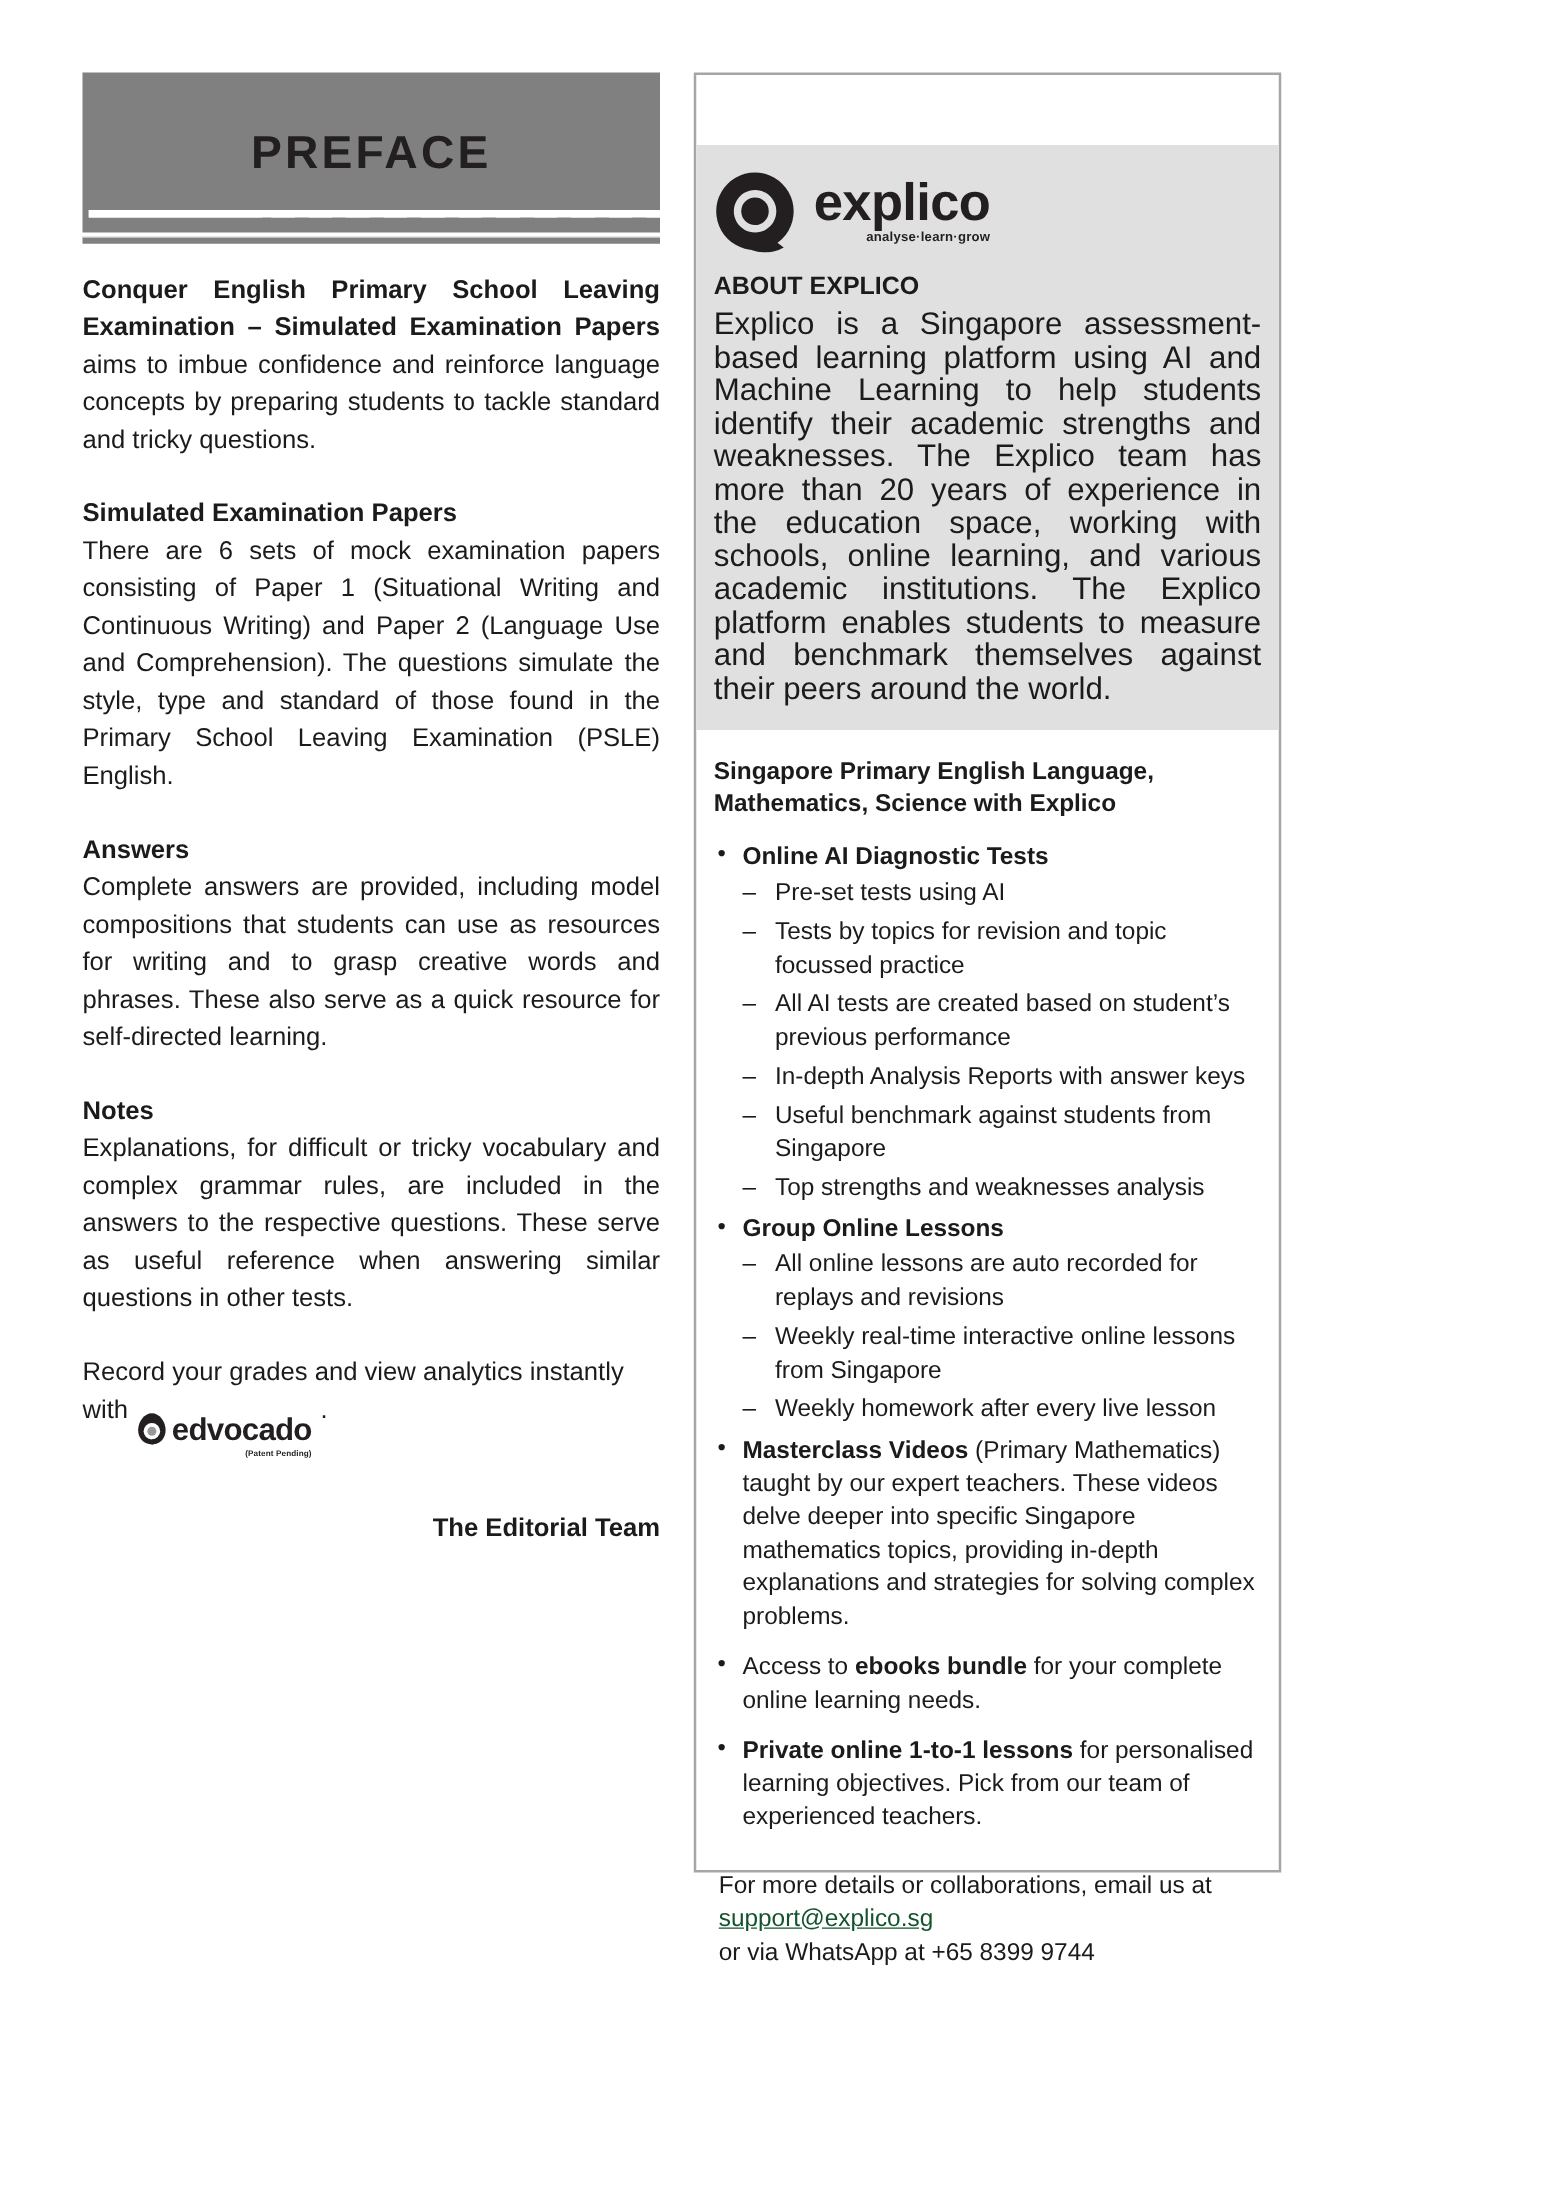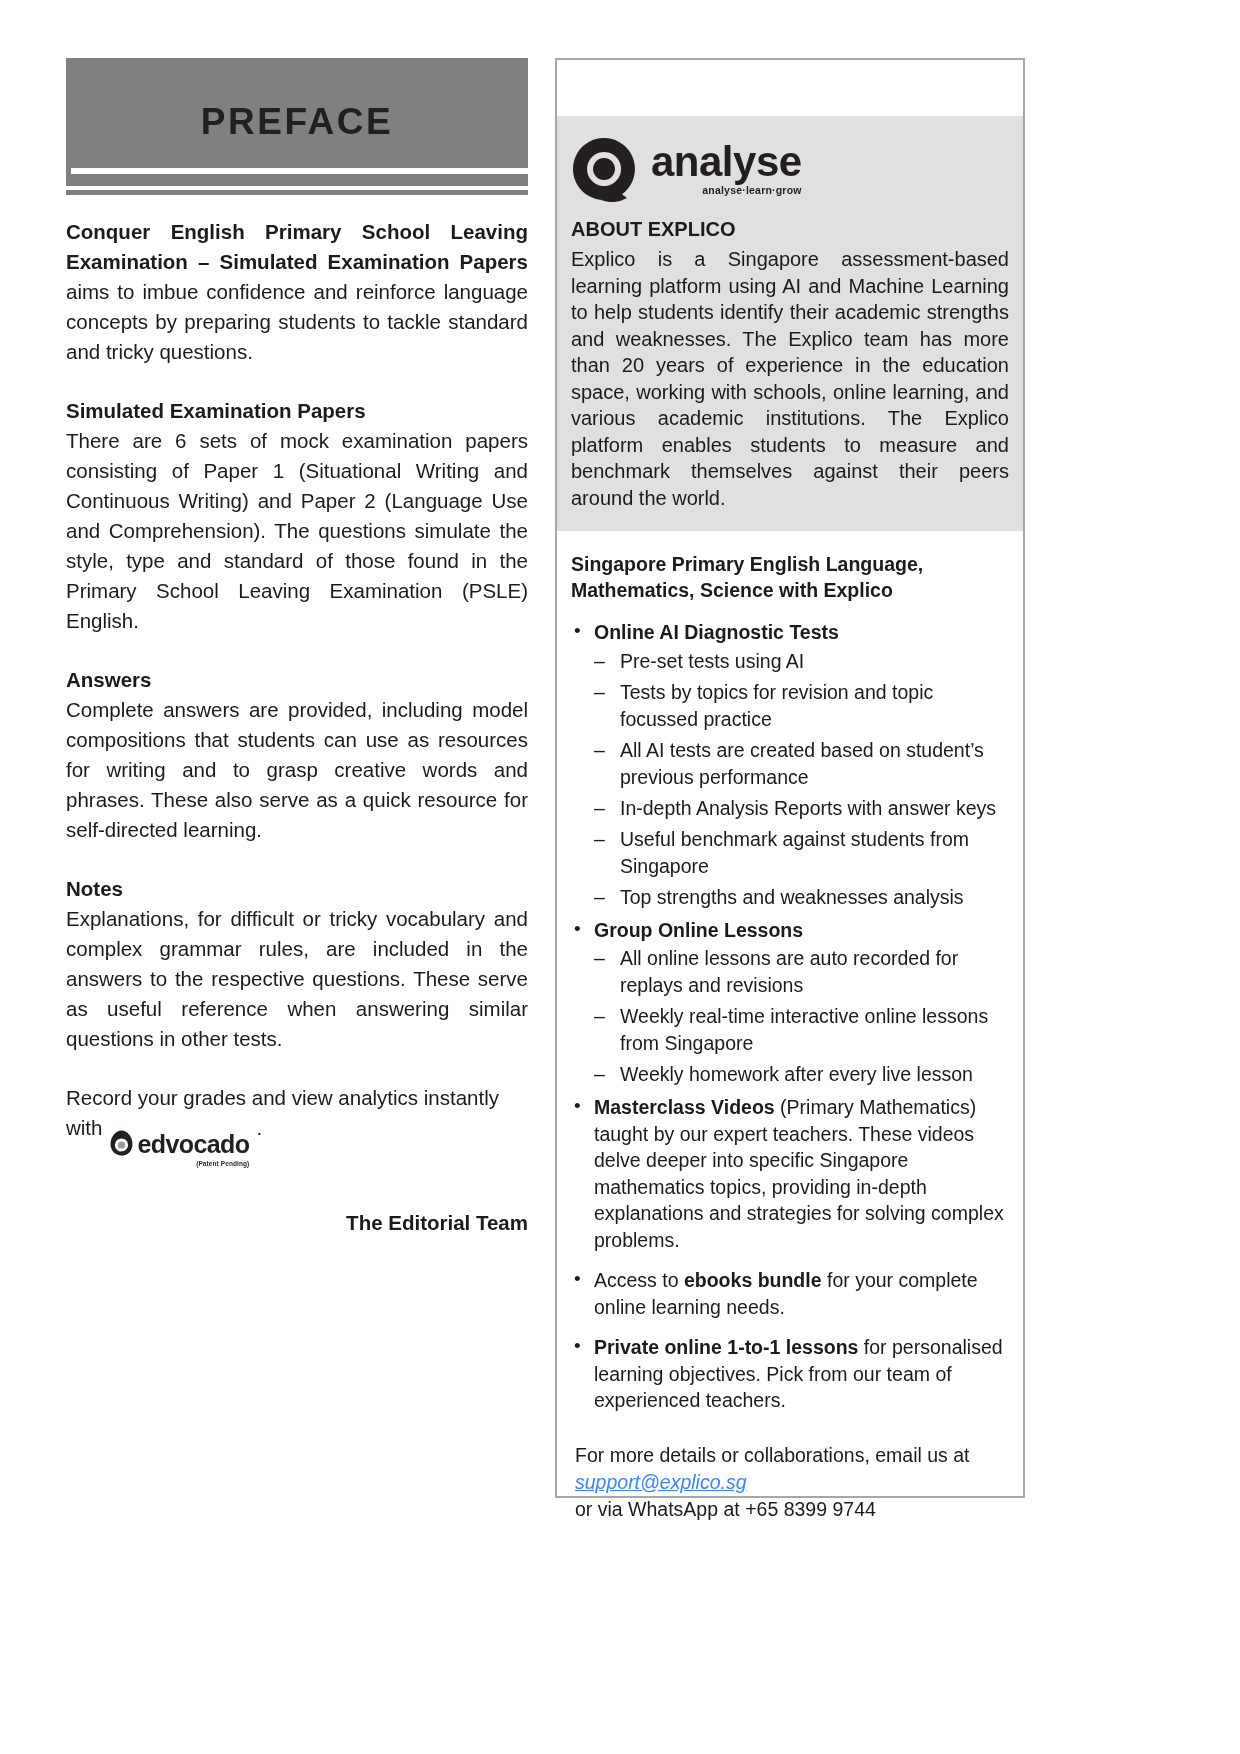--- a/index.html
+++ b/index.html
@@ -187,21 +187,21 @@
     color: #231f20;
     align-self: flex-end;
     margin-top: 2px;
   }
   .about-head {
     font-size: 20px;
     font-weight: bold;
     margin: 0 0 5px 0;
   }
   .about-body {
-    font-size: 20px;
+    font-size: 25px;
     line-height: 26.5px;
     text-align: justify;
     margin: 0;
   }
 
   .features {
     padding: 20px 14px 0 14px;
   }
   .features-head {
     font-size: 19.5px;
@@ -250,22 +250,21 @@
     top: 0;
   }
 
   .contact {
     padding: 14px 14px 0 18px;
     font-size: 19.5px;
     line-height: 27px;
   }
   .email-link {
     text-decoration: underline;
-    color: #3b82f6;
-    font-style: italic;
+    color: #14532d;
   }
   b { font-weight: bold; }
 </style>
 </head>
 <body>
 
 <div class="page">
 
   <div class="left-col">
 
@@ -312,21 +311,21 @@
 
     <div class="explico-block">
 
       <div class="explico-logo-row">
         <svg class="explico-mark" width="66" height="66" viewBox="0 0 66 66">
           <path d="M33 2 A31 31 0 1 1 32.9 2 Z M33 16 A17 17 0 1 0 33.1 16 Z" fill="#231f20"></path>
           <circle cx="33" cy="33" r="11" fill="#231f20"></circle>
           <path d="M40 50 L56 62 A31 31 0 0 1 30 64 Z" fill="#231f20"></path>
         </svg>
         <span class="explico-wordmark-wrap">
-          <span class="explico-word">analyse</span>
+          <span class="explico-word">explico</span>
           <span class="explico-tagline">analyse·learn·grow</span>
         </span>
       </div>
 
       <div class="about-head">ABOUT EXPLICO</div>
       <p class="about-body">Explico is a Singapore assessment-based learning platform using AI and Machine Learning to help students identify their academic strengths and weaknesses. The Explico team has more than 20 years of experience in the education space, working with schools, online learning, and various academic institutions. The Explico platform enables students to measure and benchmark themselves against their peers around the world.</p>
     </div>
 
     <div class="features">
       <div class="features-head">Singapore Primary English Language, Mathematics, Science with Explico</div>

